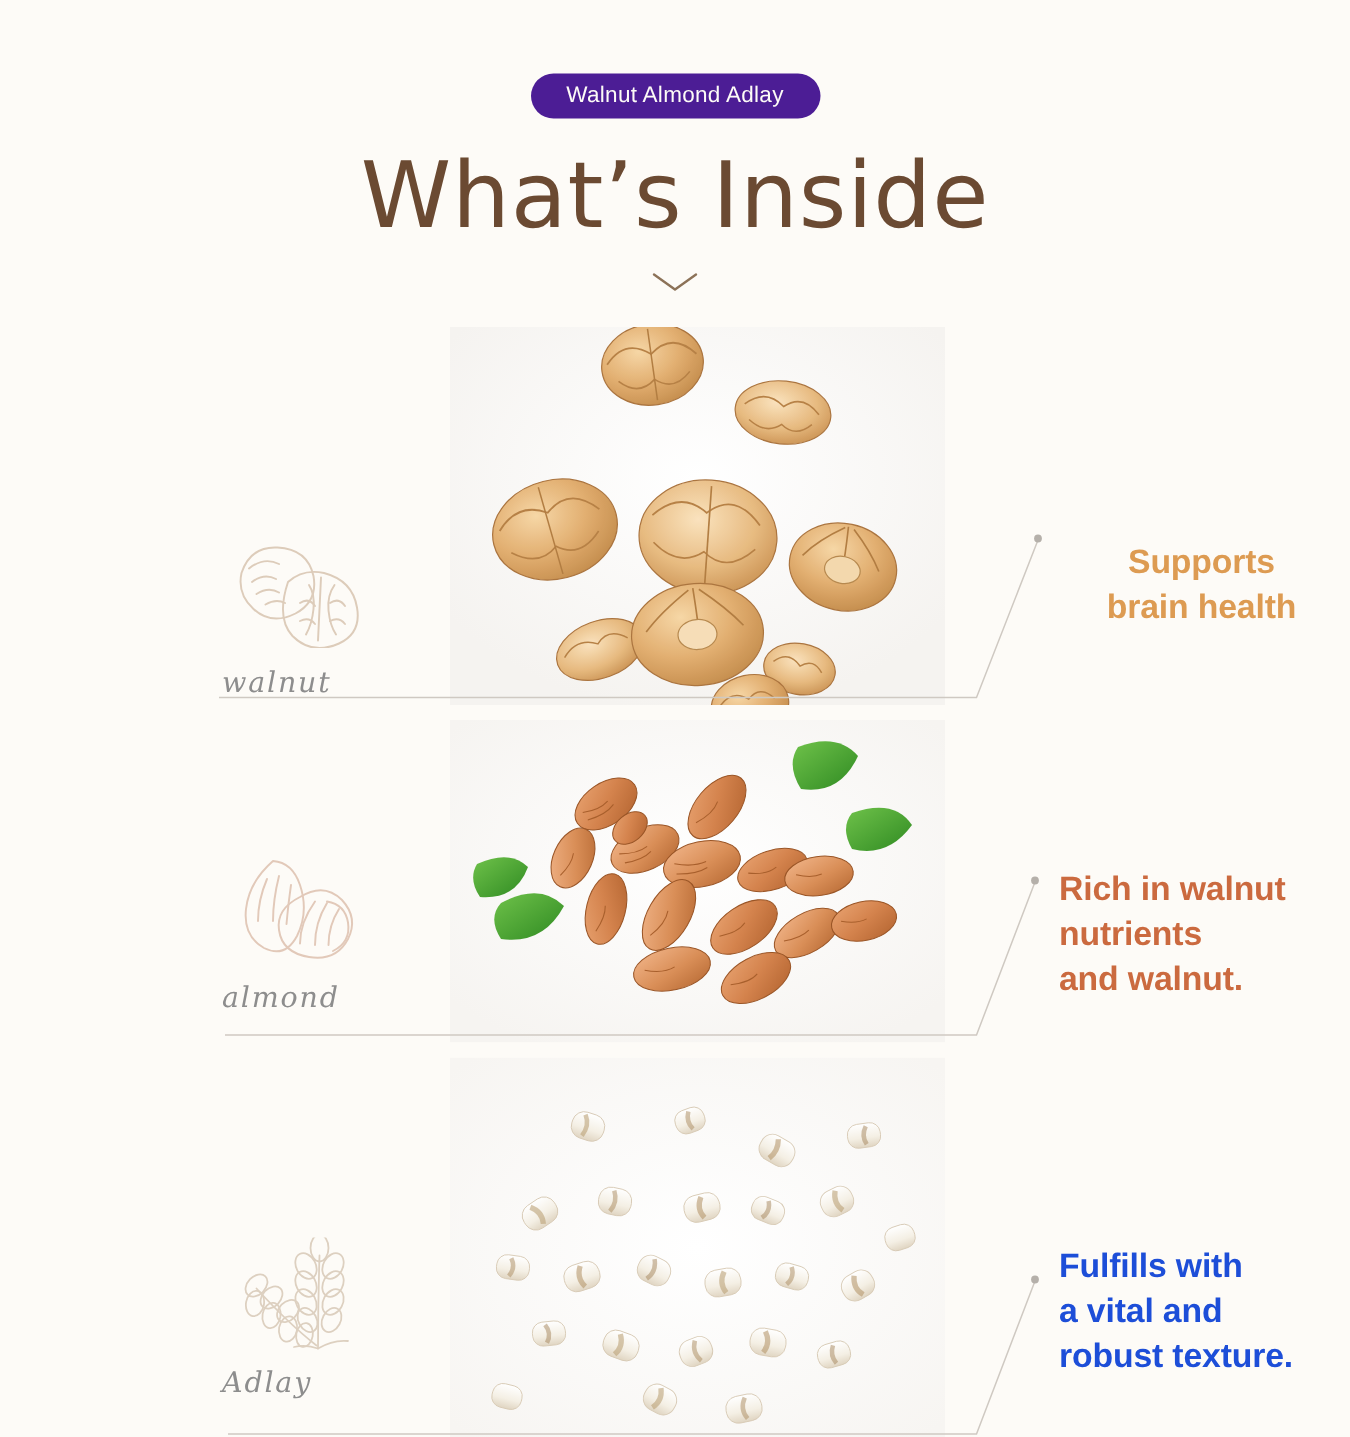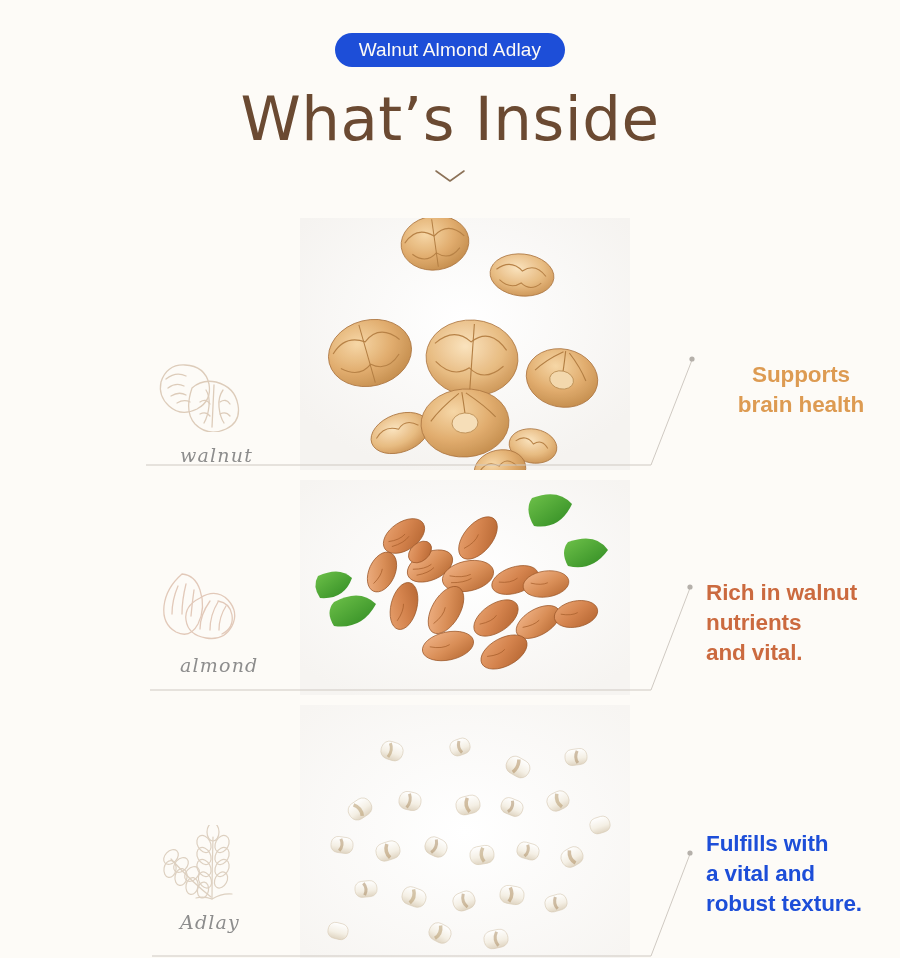--- a/index.html
+++ b/index.html
@@ -17,26 +17,26 @@
 
   
   .header {
     position: absolute;
     top: 0; left: 0;
     width: 900px;
     text-align: center;
   }
   .badge {
     display: inline-block;
-    margin-top: 33px;
+    margin-top: 49px;
     padding: 7px 24px 8px 24px;
     border-radius: 18px;
-    background: #1d4ed8;
+    background: #4c1d95;
     color: #fdfbf7;
-    font-size: 19px;
+    font-size: 15px;
     letter-spacing: 0.2px;
     line-height: 1;
     font-family: "Liberation Sans", sans-serif;
   }
   .page-title {
     margin-top: 20px;
     color: #6b4a32;
     font-size: 61px;
     font-weight: 400;
     letter-spacing: 0.5px;
@@ -81,21 +81,20 @@
   .lc-adlay  { top: 130px; }
   .icon-art { height: 78px; line-height: 0; }
   .icon-art svg { display:block; }
   .caption {
     margin-top: 8px;
     font-family: "DejaVu Serif", serif;
     font-style: italic;
     font-size: 19px;
     letter-spacing: 1.2px;
     color: #8d8d8d;
-    margin-left: 32px;
   }
 
   
   .right-col {
     position: absolute;
     left: 706px;
     width: 190px;
     font-weight: bold;
     font-size: 22.5px;
     line-height: 1.33;
@@ -329,21 +328,21 @@
           <path d="M70 33 q12 2 14 14 q2 13 -10 19"></path>
         </g>
       </svg>
     </div>
     <div class="caption">almond</div>
   </div>
 
   <div class="right-col rc-almond">
     <span class="rc-line">Rich in walnut</span>
     <span class="rc-line">nutrients</span>
-    <span class="rc-line">and vital.</span>
+    <span class="rc-line">and walnut.</span>
   </div>
 </div>
 
 <div class="section sec-adlay">
 
   <div class="photo photo-adlay">
     <svg width="330" height="253" viewBox="0 0 330 253">
       <defs>
         <radialGradient id="dg" cx="50%" cy="50%" r="68%">
           <stop offset="0%" stop-color="#ffffff"></stop>

